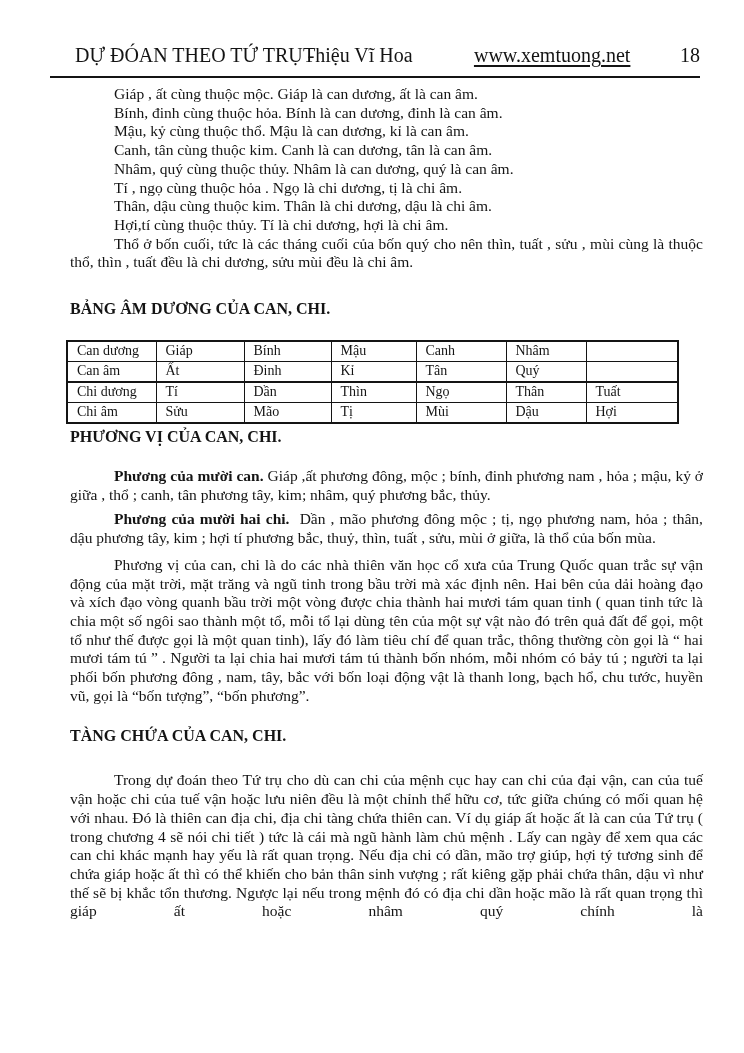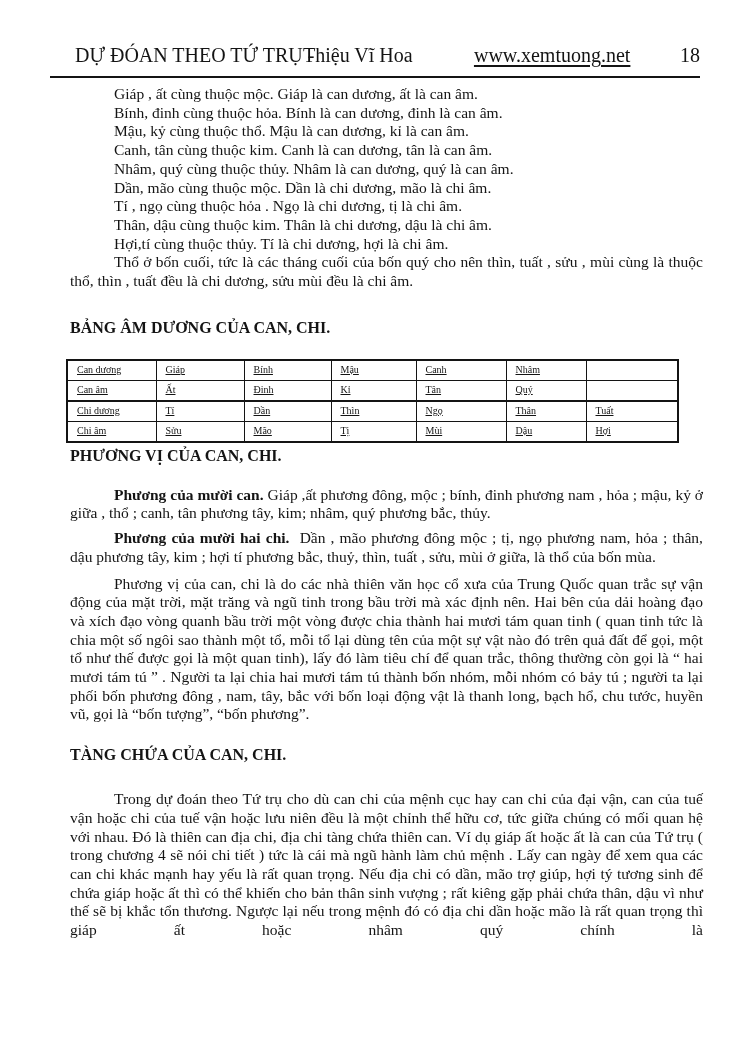--- a/index.html
+++ b/index.html
@@ -58,22 +58,21 @@
   .after-h { margin-top: 21px; }
   .after-h3 { margin-top: 26px; }
   .lead { font-weight: bold; }
   
   .table-wrap { margin: 22px 0 0 -4px; }
   table.amduong {
     border-collapse: collapse;
     table-layout: fixed;
     width: 611px;
     border: 2px solid #141414;
-    font-size: 10px;
-    text-decoration: underline;
+    font-size: 14px;
   }
   table.amduong td {
     border: 1px solid #141414;
     height: 19px;
     padding: 0 2px 0 9px;
     vertical-align: middle;
     text-align: left;
     overflow: hidden;
     white-space: nowrap;
   }
@@ -93,21 +92,20 @@
   <div class="header-rule"></div>
 
   <div class="content">
 
     <div>
       <div class="intro-line">Giáp , ất cùng thuộc mộc. Giáp là can dương, ất là can âm.</div>
       <div class="intro-line">Bính, đinh cùng thuộc hỏa. Bính là can dương, đinh là can âm.</div>
       <div class="intro-line">Mậu, kỷ cùng thuộc thổ. Mậu là can dương, kỉ là can âm.</div>
       <div class="intro-line">Canh, tân cùng thuộc kim. Canh là can dương, tân là can âm.</div>
       <div class="intro-line">Nhâm, quý cùng thuộc thủy. Nhâm là can dương, quý là can âm.</div>
-      <div class="intro-line">Dần, mão cùng thuộc mộc. Dần là chi dương, mão là chi âm.</div>
       <div class="intro-line">Tí , ngọ cùng thuộc hỏa . Ngọ là chi dương, tị là chi âm.</div>
       <div class="intro-line">Thân, dậu cùng thuộc kim. Thân là chi dương, dậu là chi âm.</div>
       <div class="intro-line">Hợi,tí cùng thuộc thủy. Tí là chi dương, hợi là chi âm.</div>
       <p class="para">Thổ ở bốn cuối, tức là các tháng cuối của bốn quý cho nên thìn, tuất , sửu , mùi cùng là thuộc thổ, thìn , tuất đều là chi dương, sửu mùi đều là chi âm.</p>
     </div>
 
     <div class="heading h1">BẢNG ÂM DƯƠNG CỦA CAN, CHI.</div>
 
     <div class="table-wrap">
       <table class="amduong">

